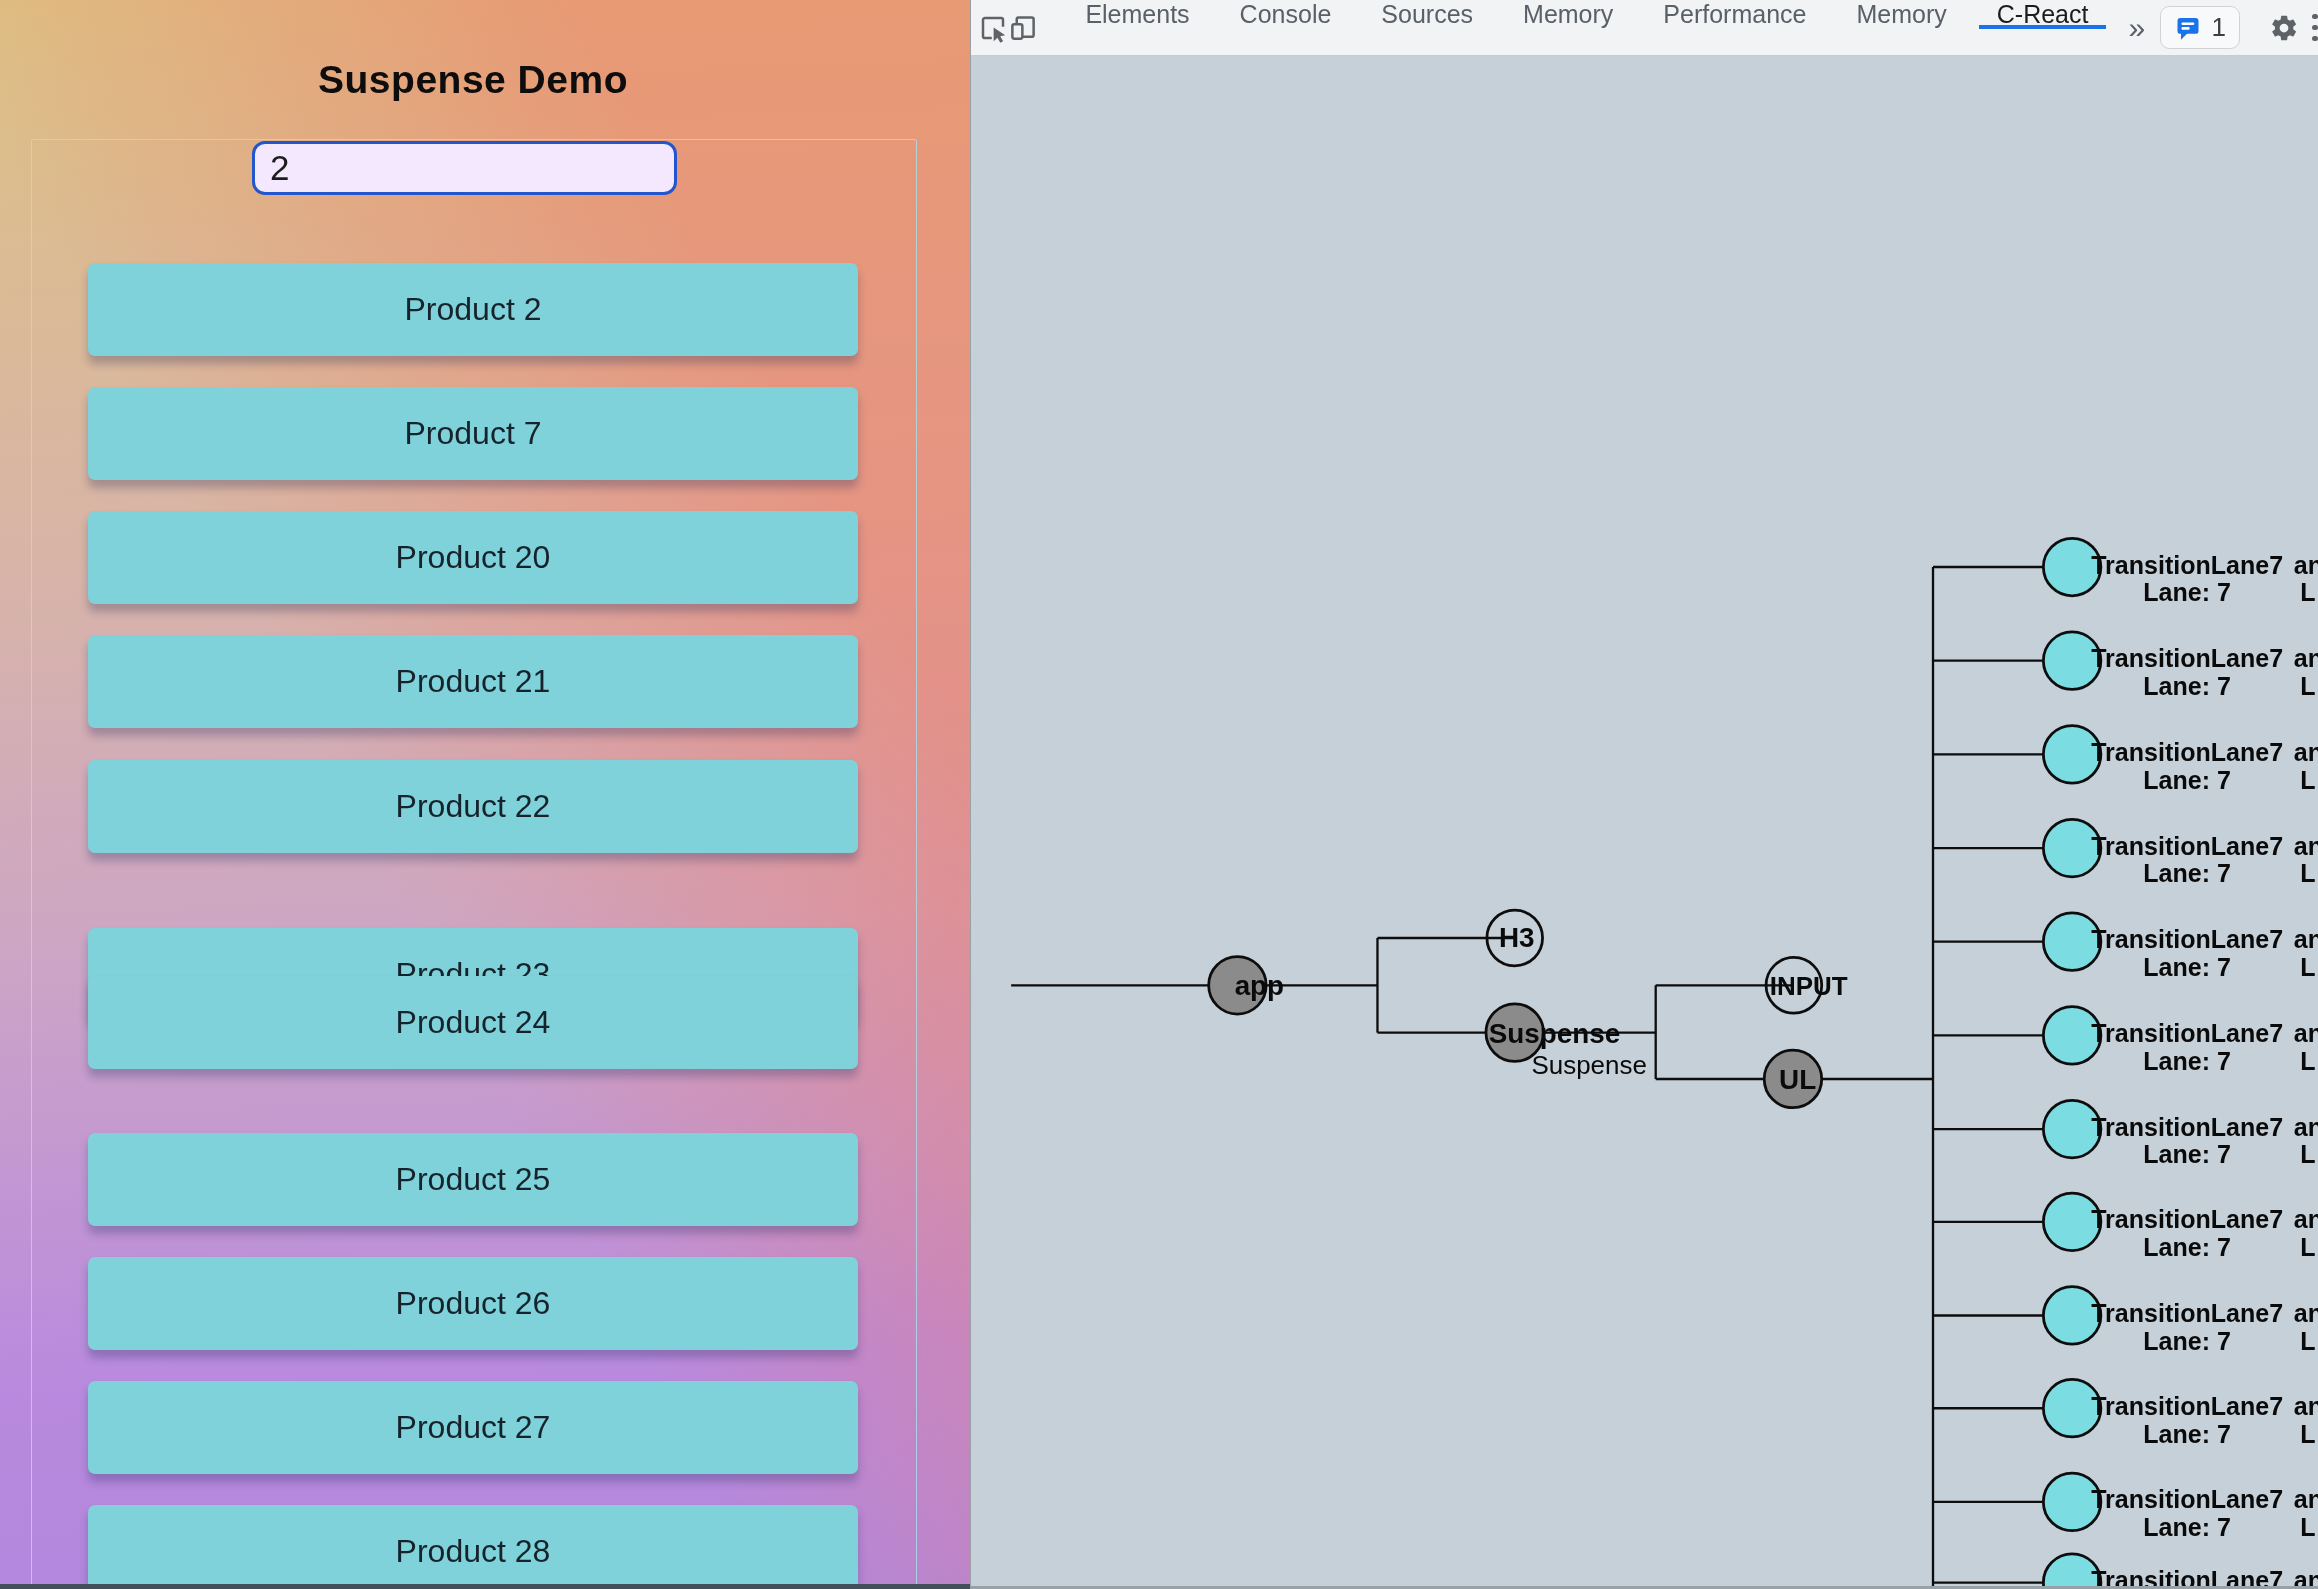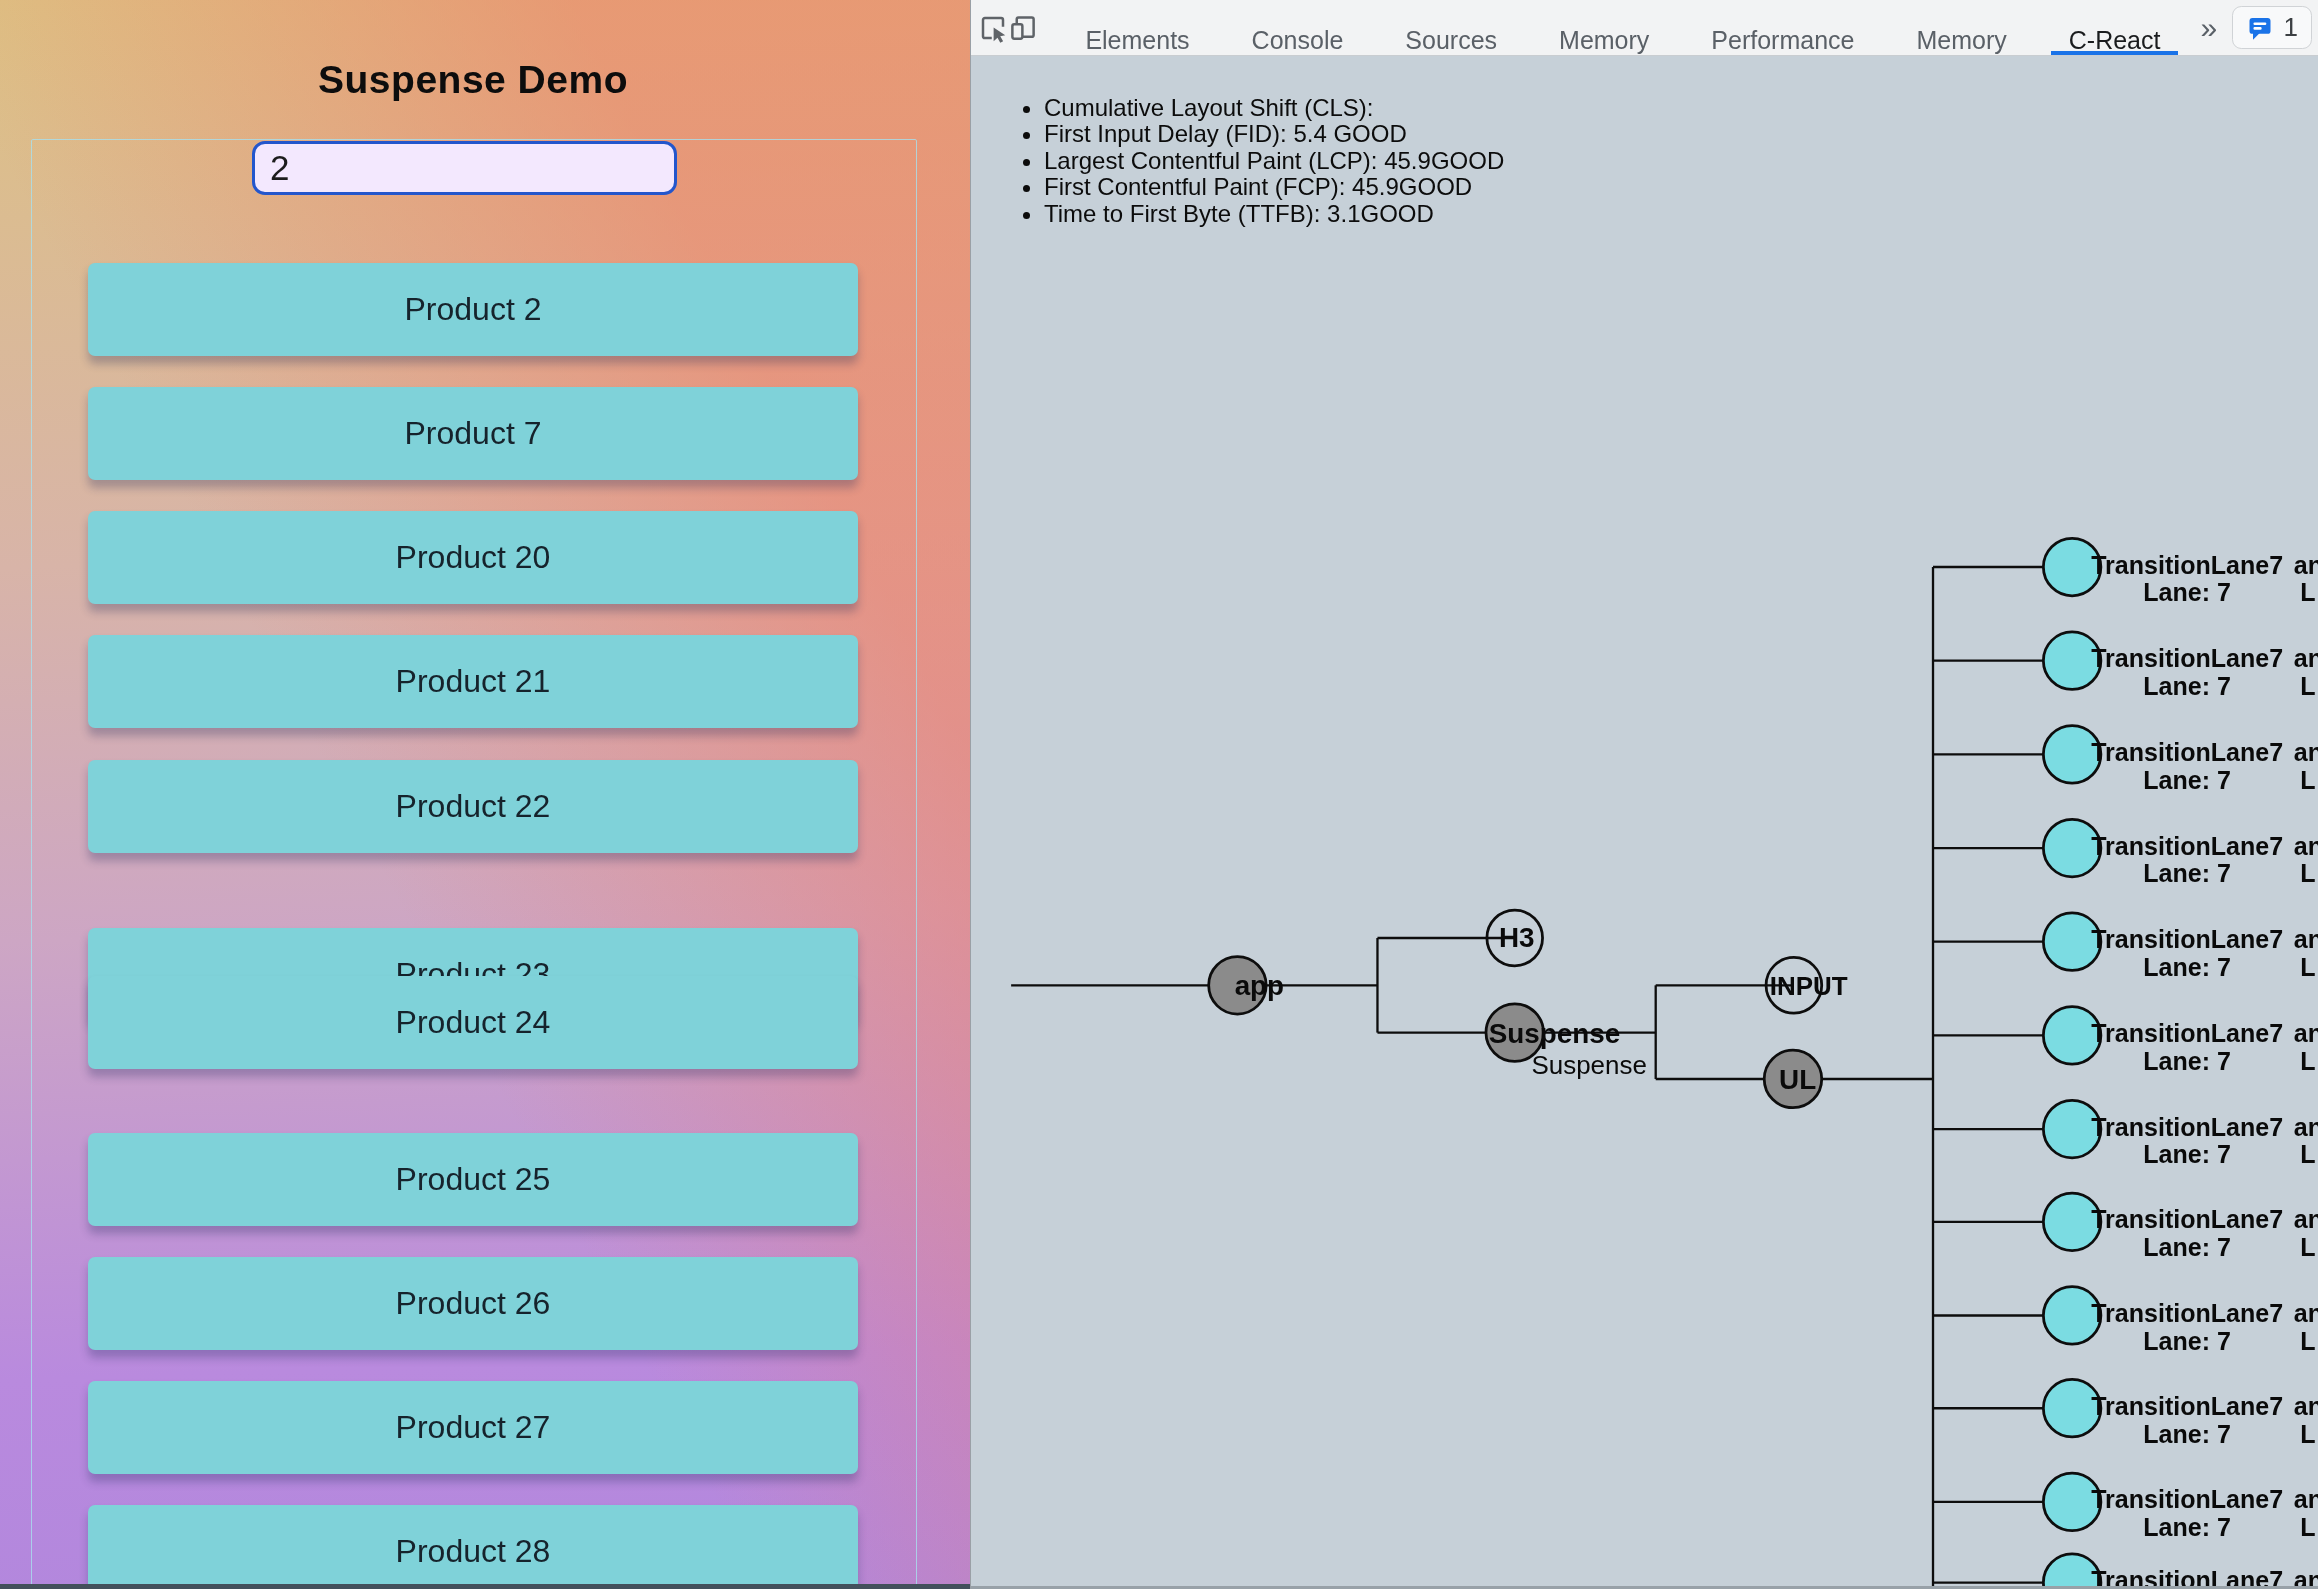--- a/index.html
+++ b/index.html
@@ -41,21 +41,21 @@
   .devtools{
     position:absolute;left:970px;top:0;width:1349px;height:1590px;
     border-left:0.9px solid #9aa0a6;box-sizing:border-box;background:#c6d0d8;
   }
   .dt-toolbar{
     position:absolute;left:0;top:0;right:0;height:55px;background:#f2f3f4;
     border-bottom:0.9px solid #c9cdd1;display:flex;align-items:center;
   }
   .dt-iconbtn{display:flex;align-items:center;justify-content:center;width:43px;height:43px;cursor:pointer;}
   .dt-sep{width:0.9px;height:32px;background:#cfd2d6;margin:0 11px;}
-  .dt-tabs{display:flex;align-items:flex-end;height:100%;gap:12px;}
+  .dt-tabs{display:flex;align-items:flex-start;height:100%;}
   .dt-tab{
     position:relative;display:flex;align-items:center;padding:0 25px;
     font-size:25px;color:#5a6067;cursor:pointer;white-space:nowrap;
   }
   .dt-tab.sel{color:#1a1c1e;}
   .dt-tab.sel::after{
     content:"";position:absolute;left:7.4px;right:7.4px;bottom:0;height:3.7px;background:#1a73e8;
   }
   .dt-more{font-size:30px;color:#5a6067;padding:0 15px;cursor:pointer;}
   .dt-spacer{flex:1;}
@@ -142,27 +142,20 @@
       </svg>
     </div>
     <div class="dt-kebab">
         <i></i>
         <i></i>
         <i></i>
       </div>
   </div>
 
   <div class="dt-content">
-    <ul class="metrics" id="metrics-list">
-        <li>Cumulative Layout Shift (CLS):</li>
-        <li>First Input Delay (FID): 5.4 GOOD</li>
-        <li>Largest Contentful Paint (LCP): 45.9GOOD</li>
-        <li>First Contentful Paint (FCP): 45.9GOOD</li>
-        <li>Time to First Byte (TTFB): 3.1GOOD</li>
-      </ul>
     <svg class="tree-svg" id="tree-svg" viewBox="1046 60 1454 1654">
         <line x1="1089" y1="1062" x2="1484" y2="1062" stroke="#0d0d0d" stroke-width="2.5"></line>
         <line x1="1484" y1="1011" x2="1484" y2="1113" stroke="#0d0d0d" stroke-width="2.5"></line>
         <line x1="1484" y1="1011" x2="1632" y2="1011" stroke="#0d0d0d" stroke-width="2.5"></line>
         <line x1="1484" y1="1113" x2="1632" y2="1113" stroke="#0d0d0d" stroke-width="2.5"></line>
         <line x1="1632" y1="1113" x2="1784" y2="1113" stroke="#0d0d0d" stroke-width="2.5"></line>
         <line x1="1784" y1="1062" x2="1784" y2="1163" stroke="#0d0d0d" stroke-width="2.5"></line>
         <line x1="1784" y1="1062" x2="1933" y2="1062" stroke="#0d0d0d" stroke-width="2.5"></line>
         <line x1="1784" y1="1163" x2="1932" y2="1163" stroke="#0d0d0d" stroke-width="2.5"></line>
         <line x1="1932" y1="1163" x2="2083" y2="1163" stroke="#0d0d0d" stroke-width="2.5"></line>

